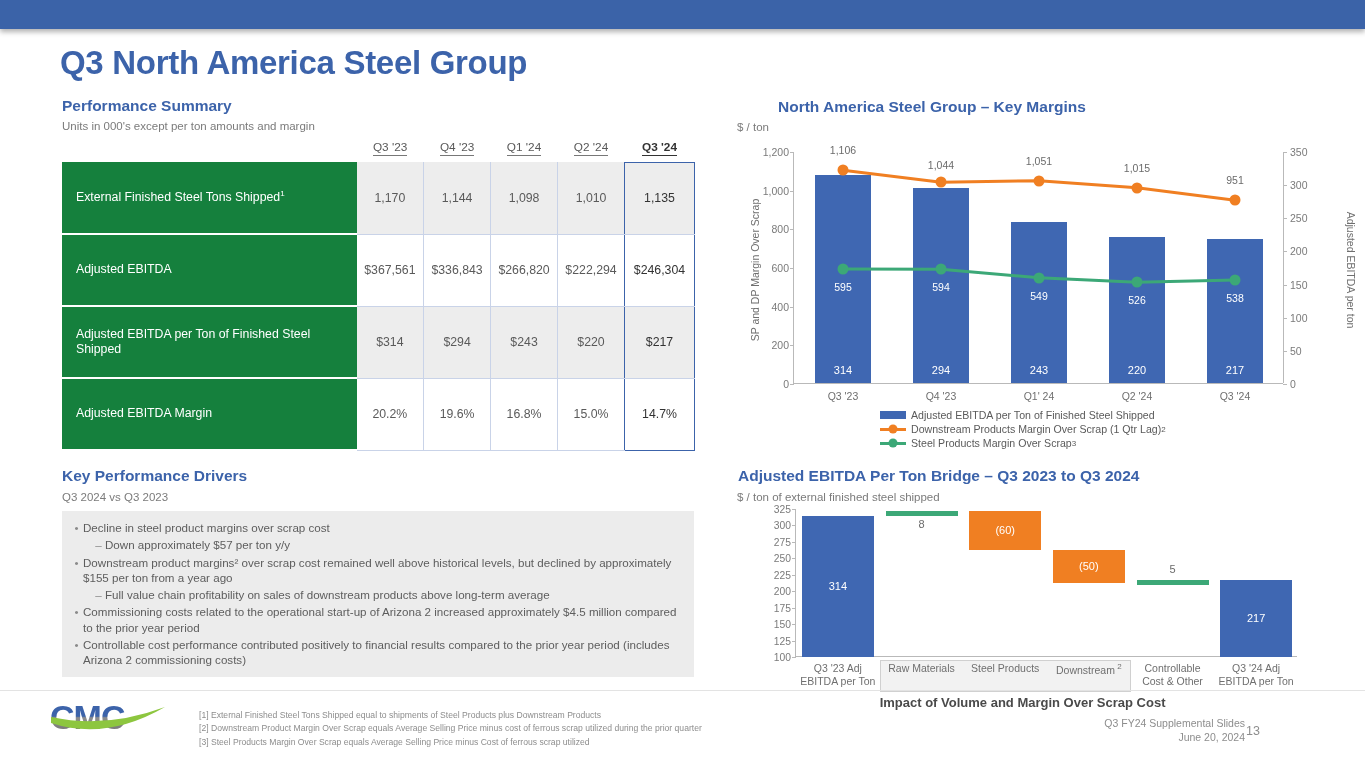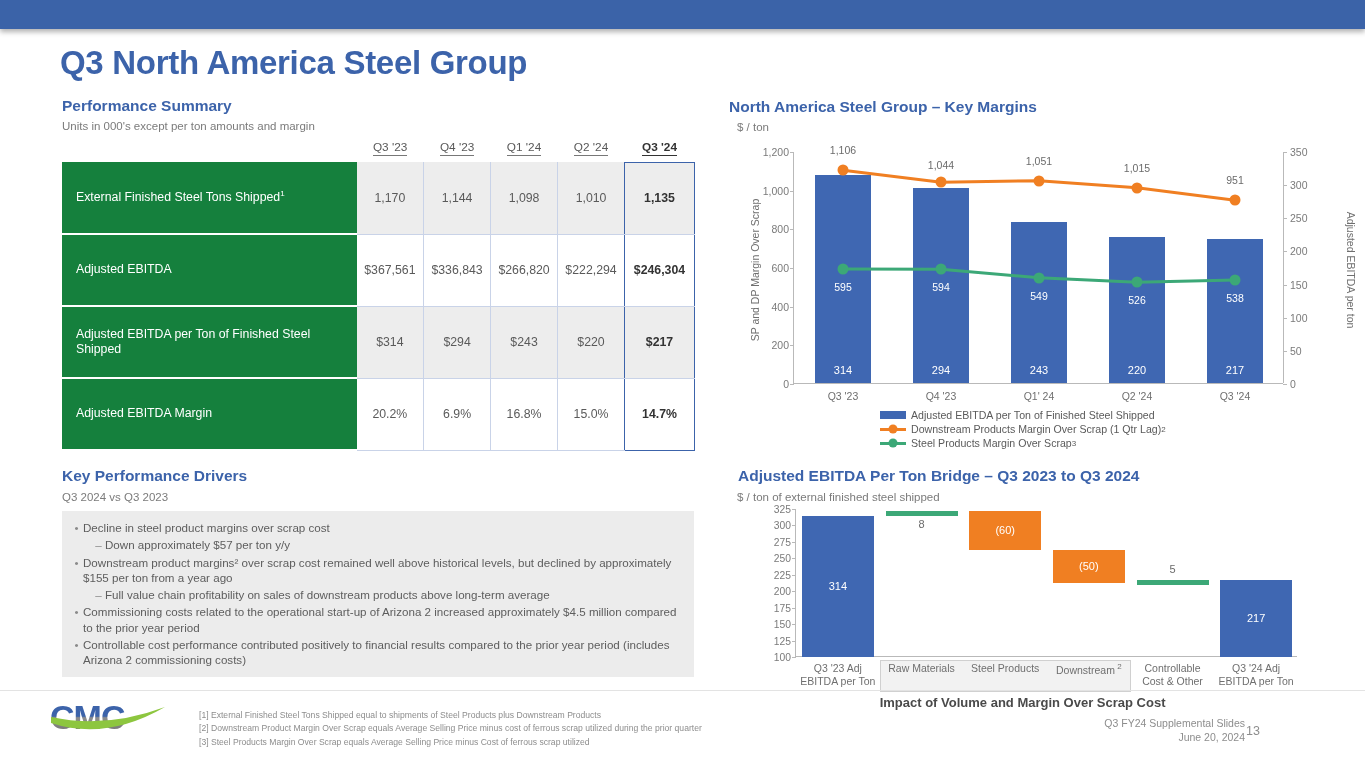--- a/index.html
+++ b/index.html
@@ -52,21 +52,21 @@
     background: #15803d; color: #fff; padding: 0 14px;
     font-size: 12.3px; line-height: 1.25;
     border-bottom: 2px solid #fff;
   }
   .ptable td.val {
     text-align: center; color: #5a5a5a; width: 67px;
     border-left: 1px solid #C9D3E8; border-bottom: 1px solid #C9D3E8;
   }
   .ptable tr.shade td.val { background: #EDEDED; }
   .ptable td.val.last {
-    font-weight: bold; color: #333;
+    font-weight: normal; color: #333;
     border-left: 1.6px solid #3C63AA; border-right: 1.6px solid #3C63AA;
     width: 70px;
   }
   .ptable tr:first-of-type td.val.last { border-top: 1.6px solid #3C63AA; }
   .ptable tr:last-of-type td.val.last { border-bottom: 1.6px solid #3C63AA; }
   .ptable td.val.firstcol { border-left: none; }
   .sup { font-size: 8px; vertical-align: super; }
 
   
   #kpd-head { position: absolute; left: 62px; top: 467px; }
@@ -74,21 +74,21 @@
   .kpd-box {
     position: absolute; left: 62px; top: 511px; width: 632px; height: 166px;
     background: #ECECEC; padding: 9px 12px 0 8px;
   }
   .bul { display: flex; font-size: 11.6px; color: #5d5d5d; line-height: 1.32; margin-bottom: 2px; }
   .bul .dot { width: 13px; flex: 0 0 13px; text-align: center; color: #8b8b8b; }
   .bul.sub { padding-left: 22px; }
   .bul.sub .dot { color: #8b8b8b; }
 
   
-  #km-head { position: absolute; left: 729px; top: 98px; text-align: center; }
+  #km-head { position: absolute; left: 778px; top: 98px; text-align: center; }
   #km-sub  { position: absolute; left: 737px; top: 121px; }
   .ax-title-l {
     position: absolute; left: 748px; top: 152px; height: 235px; width: 14px;
     display: flex; align-items: center; justify-content: center;
   }
   .ax-title-l span, .ax-title-r span {
     display: block; white-space: nowrap; font-size: 10.5px; color: #6f6f6f;
     transform: rotate(-90deg);
   }
   .ax-title-r {
@@ -209,21 +209,21 @@
           <td class="rowlabel">Adjusted EBITDA per Ton of Finished Steel Shipped</td>
           <td class="val firstcol">$314</td>
           <td class="val">$294</td>
           <td class="val">$243</td>
           <td class="val">$220</td>
           <td class="val last">$217</td>
         </tr>
         <tr>
           <td class="rowlabel">Adjusted EBITDA Margin</td>
           <td class="val firstcol">20.2%</td>
-          <td class="val">6.9%</td>
+          <td class="val">19.6%</td>
           <td class="val">16.8%</td>
           <td class="val">15.0%</td>
           <td class="val last">14.7%</td>
         </tr>
       </tbody>
   </table>
 
   <div class="sec-head" id="kpd-head">Key Performance Drivers</div>
   <div class="sec-sub" id="kpd-sub">Q3 2024 vs Q3 2023</div>
   <div class="kpd-box" id="kpd-box">

